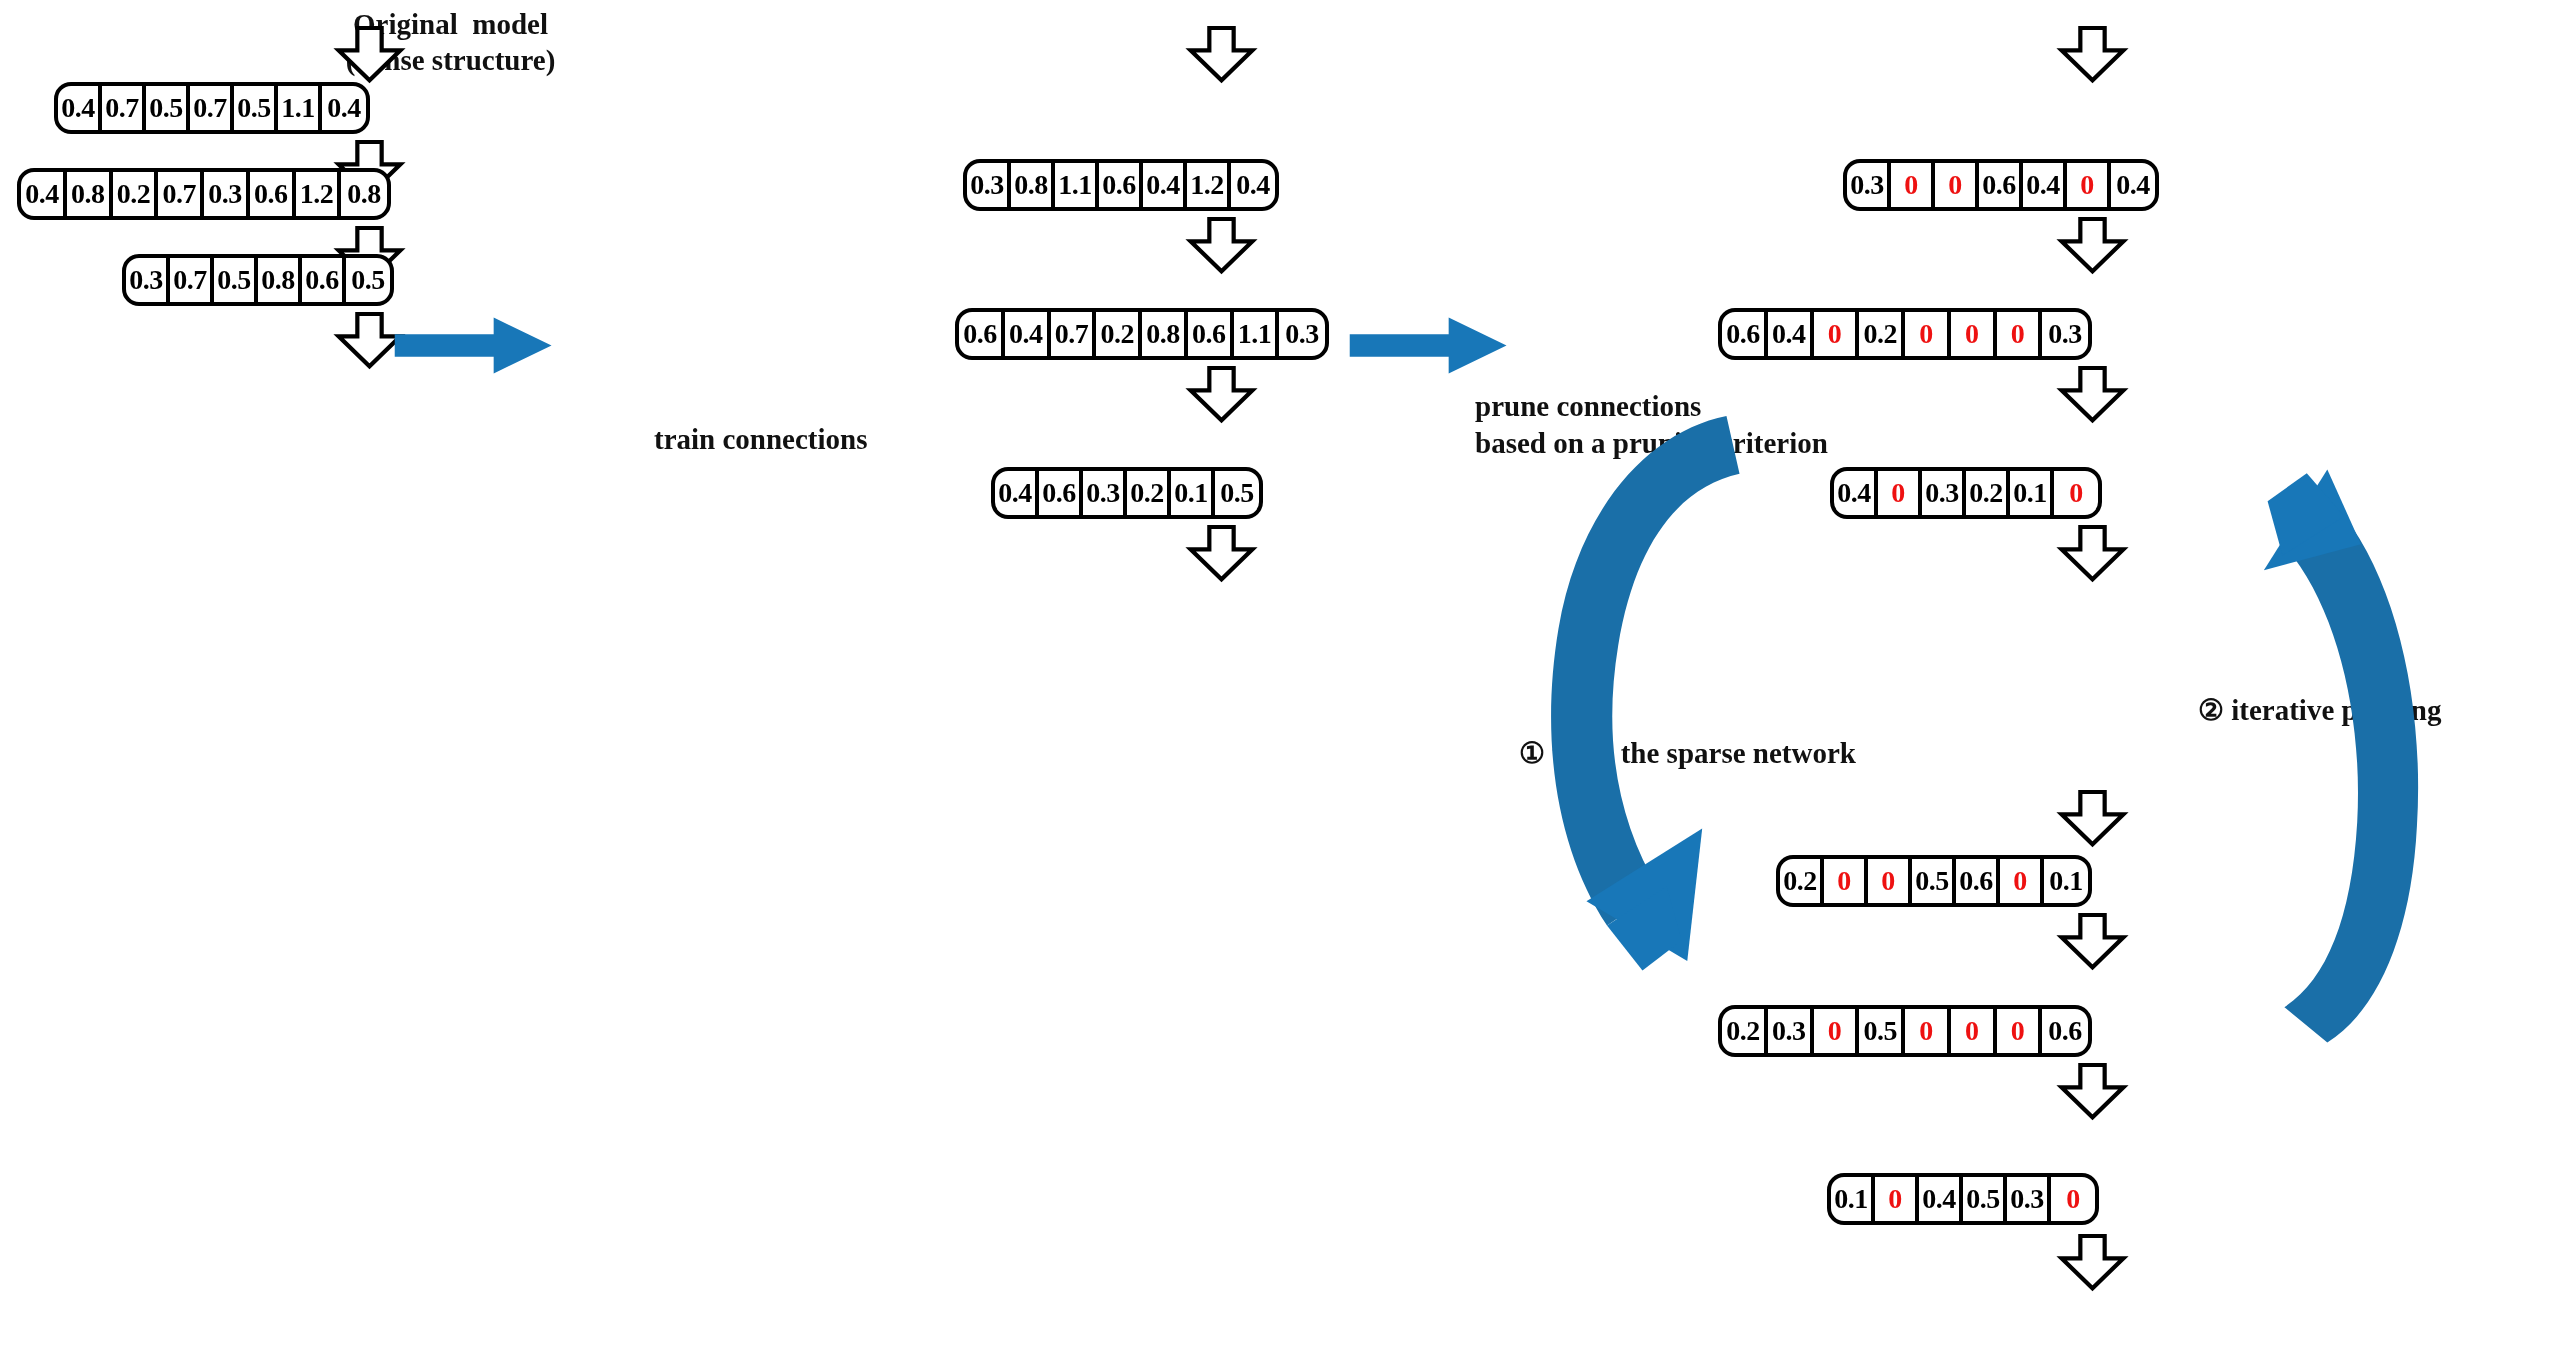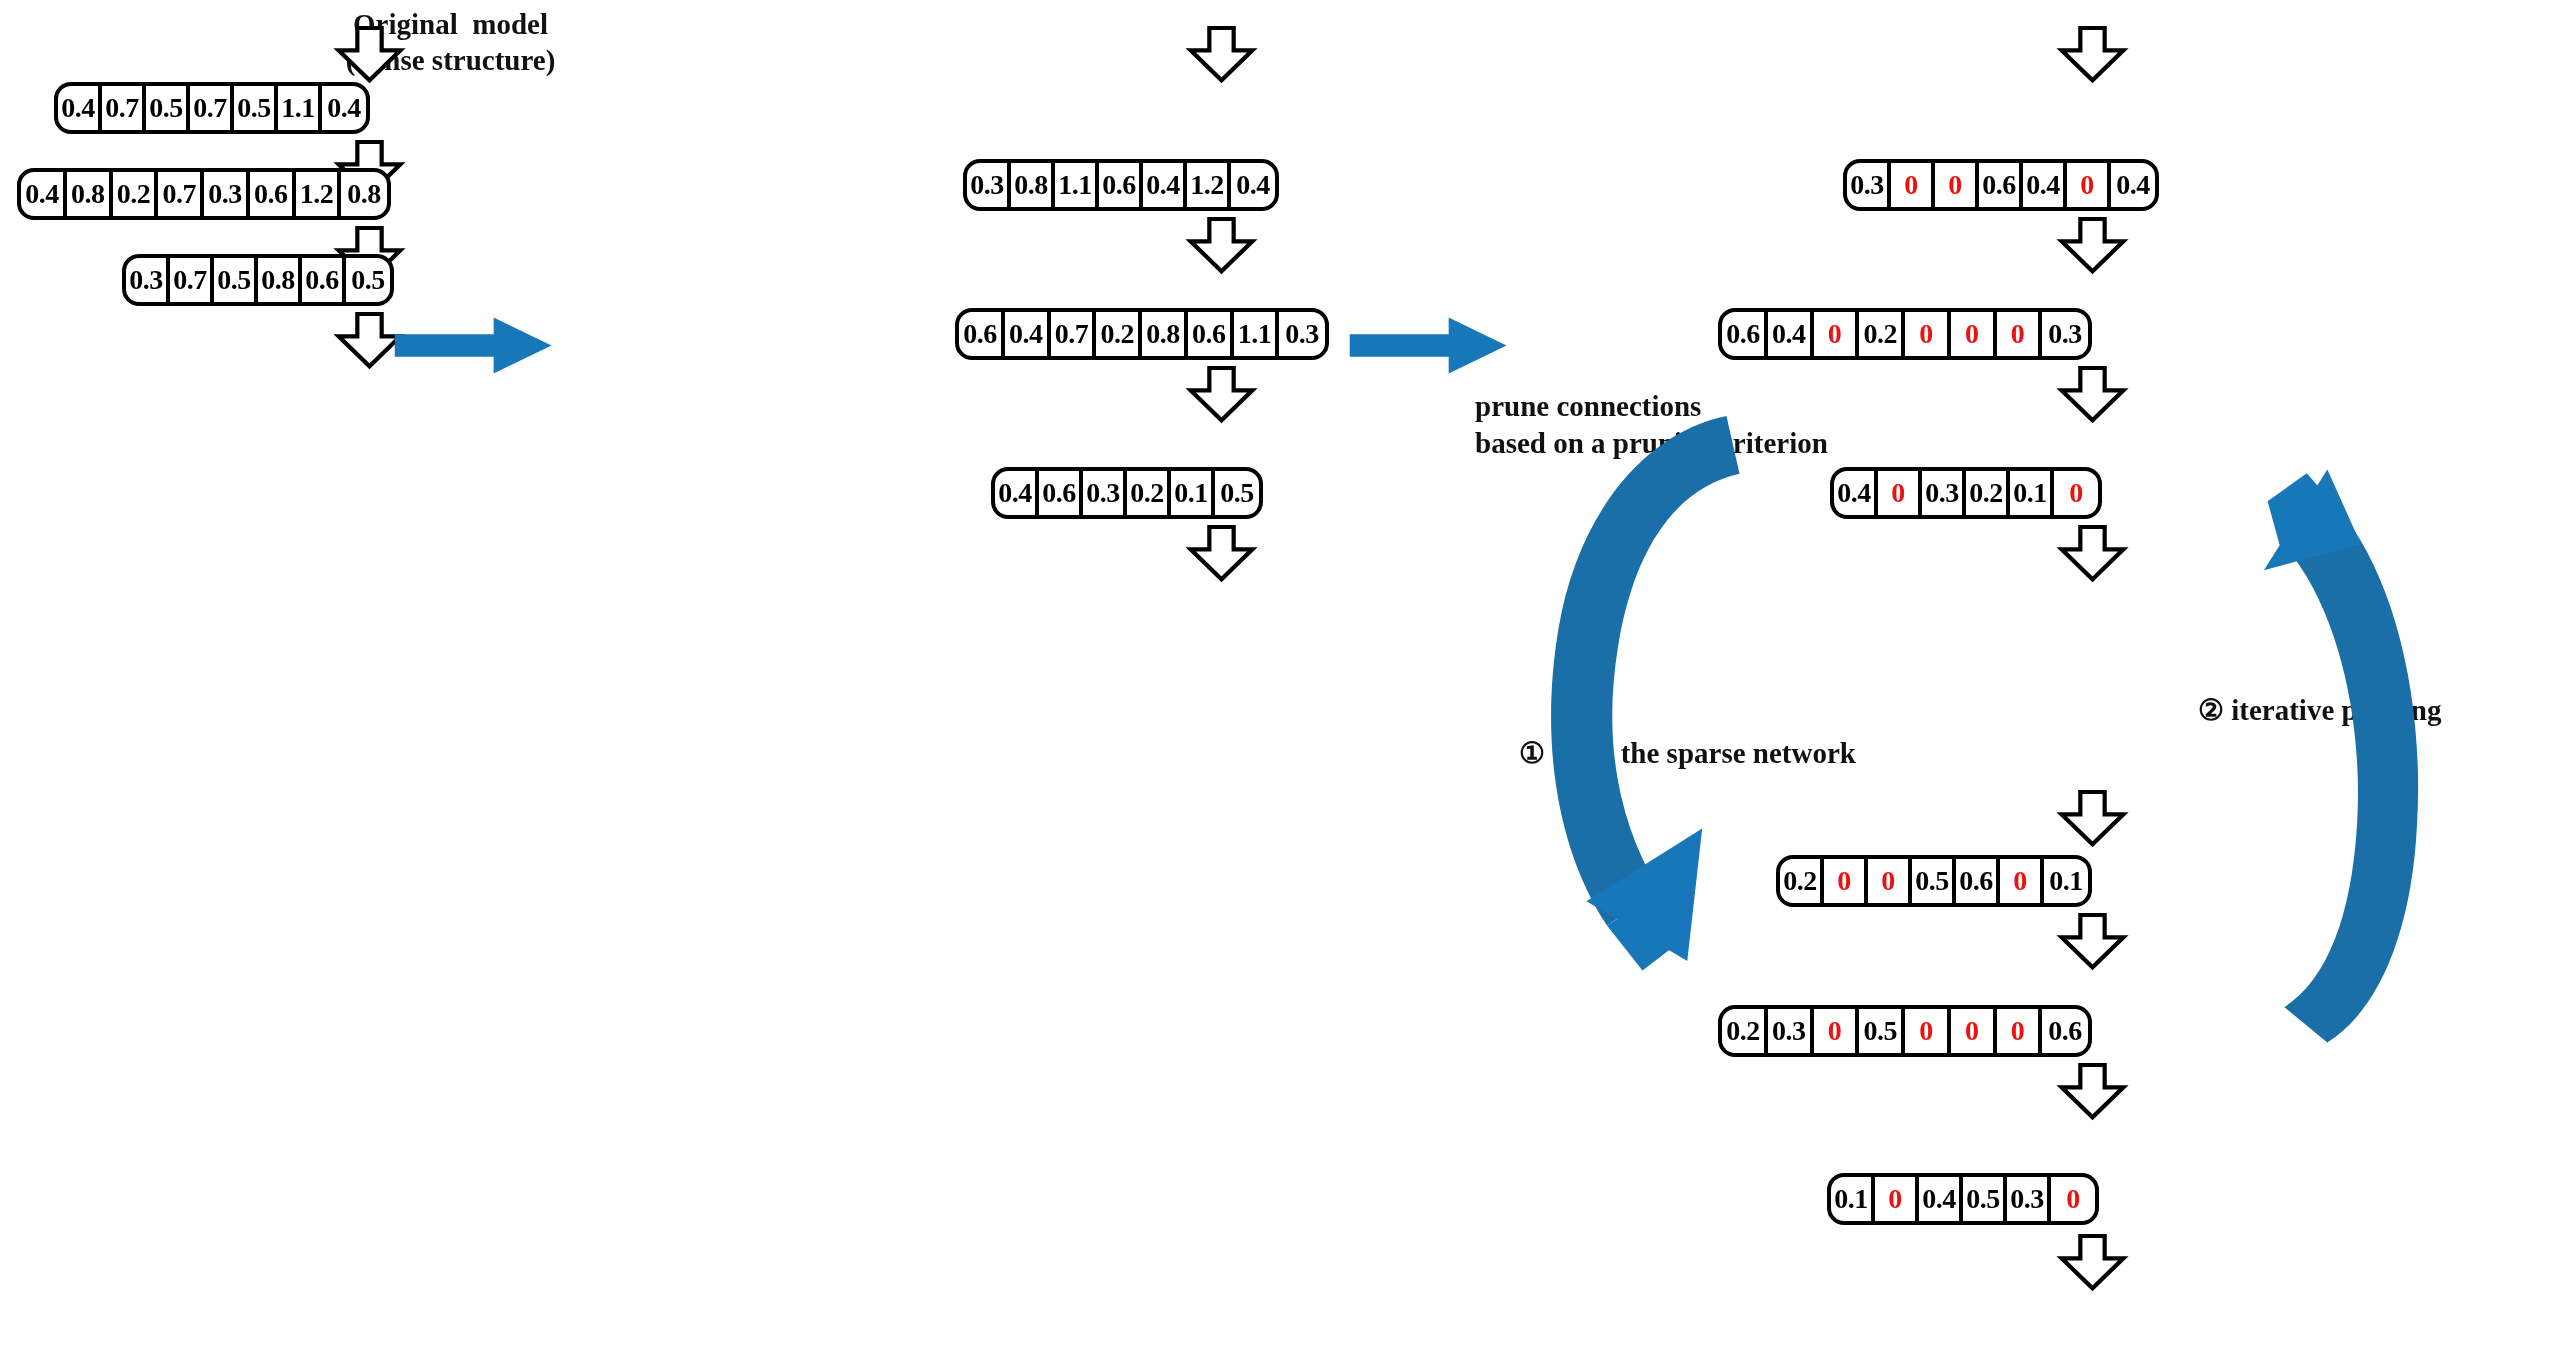--- a/index.html
+++ b/index.html
@@ -70,20 +70,21 @@
 </style>
 </head>
 <body>
 
 <div id="canvas">
 
   <div class="caption" style="left:254px; top:5.6px; width:393px;">Original  model
 (dense structure)</div>
 
 
+  <div class="caption left-aligned" style="left:654px; top:421px; width:393px;">train connections</div>
 
   <div class="caption left-aligned" style="left:1475px; top:388px; width:598px;">prune connections
 based on a pruning criterion</div>
 
   <div class="caption left-aligned" style="left:1519px; top:735px; width:486px;">① train the sparse network</div>
 
   <div class="caption left-aligned" style="left:2198px; top:692px; width:393px;">② iterative pruning</div>
 
   <div class="block-arrow" style="left:333px; top:26px;">
     <svg width="73" height="58" viewBox="0 0 78 62">

